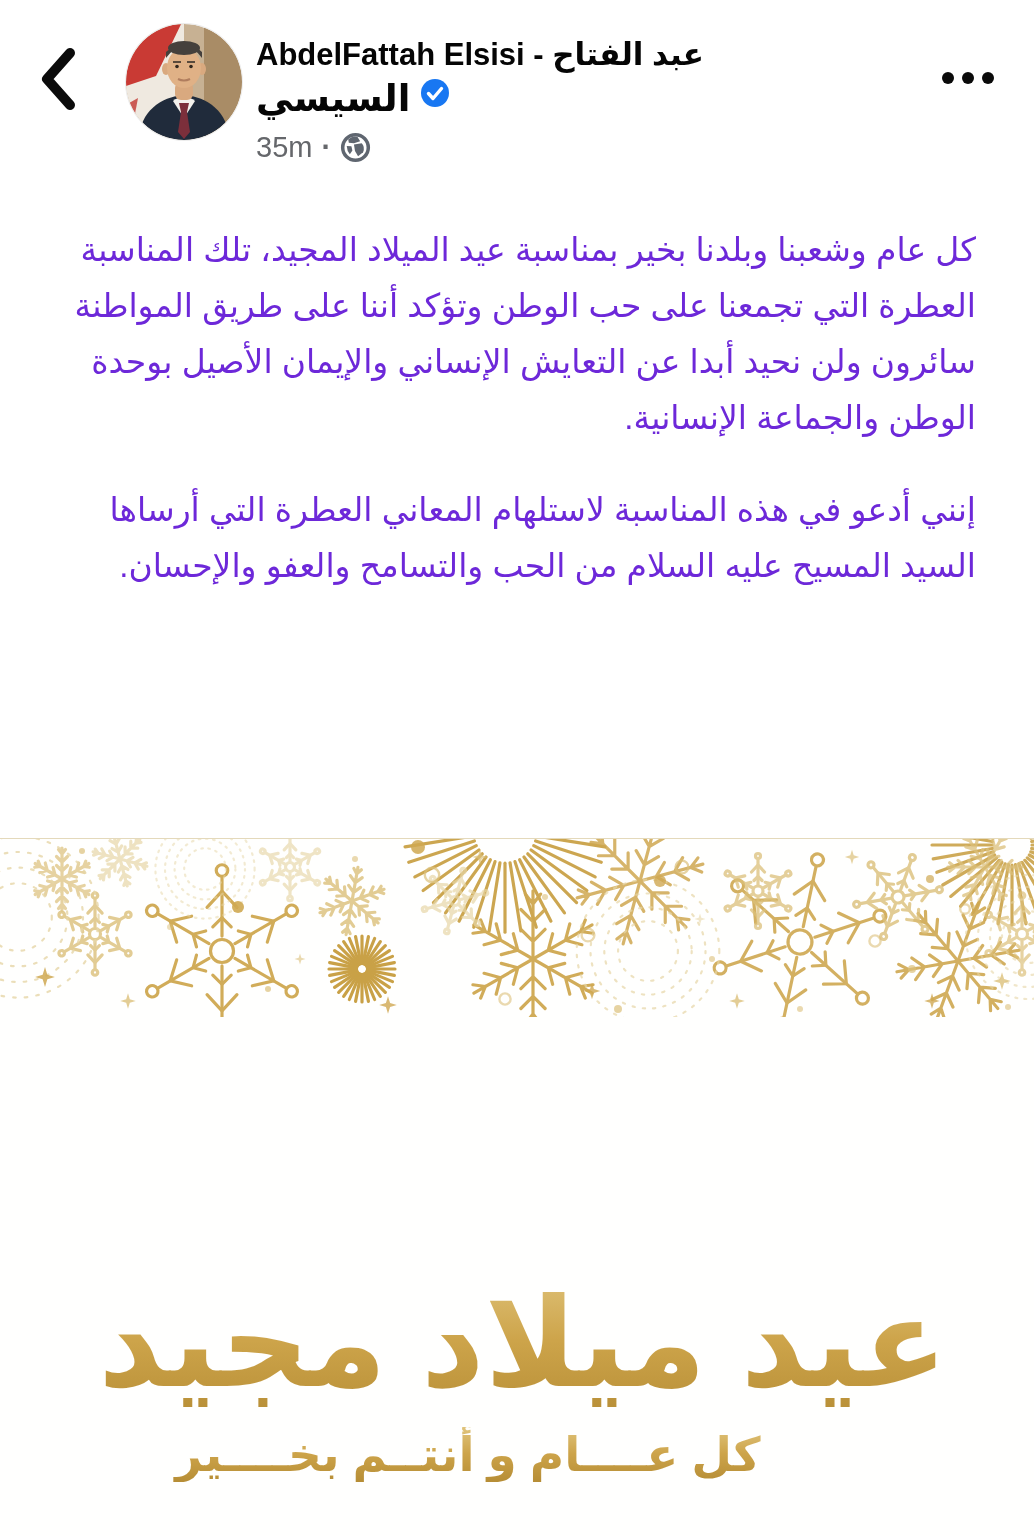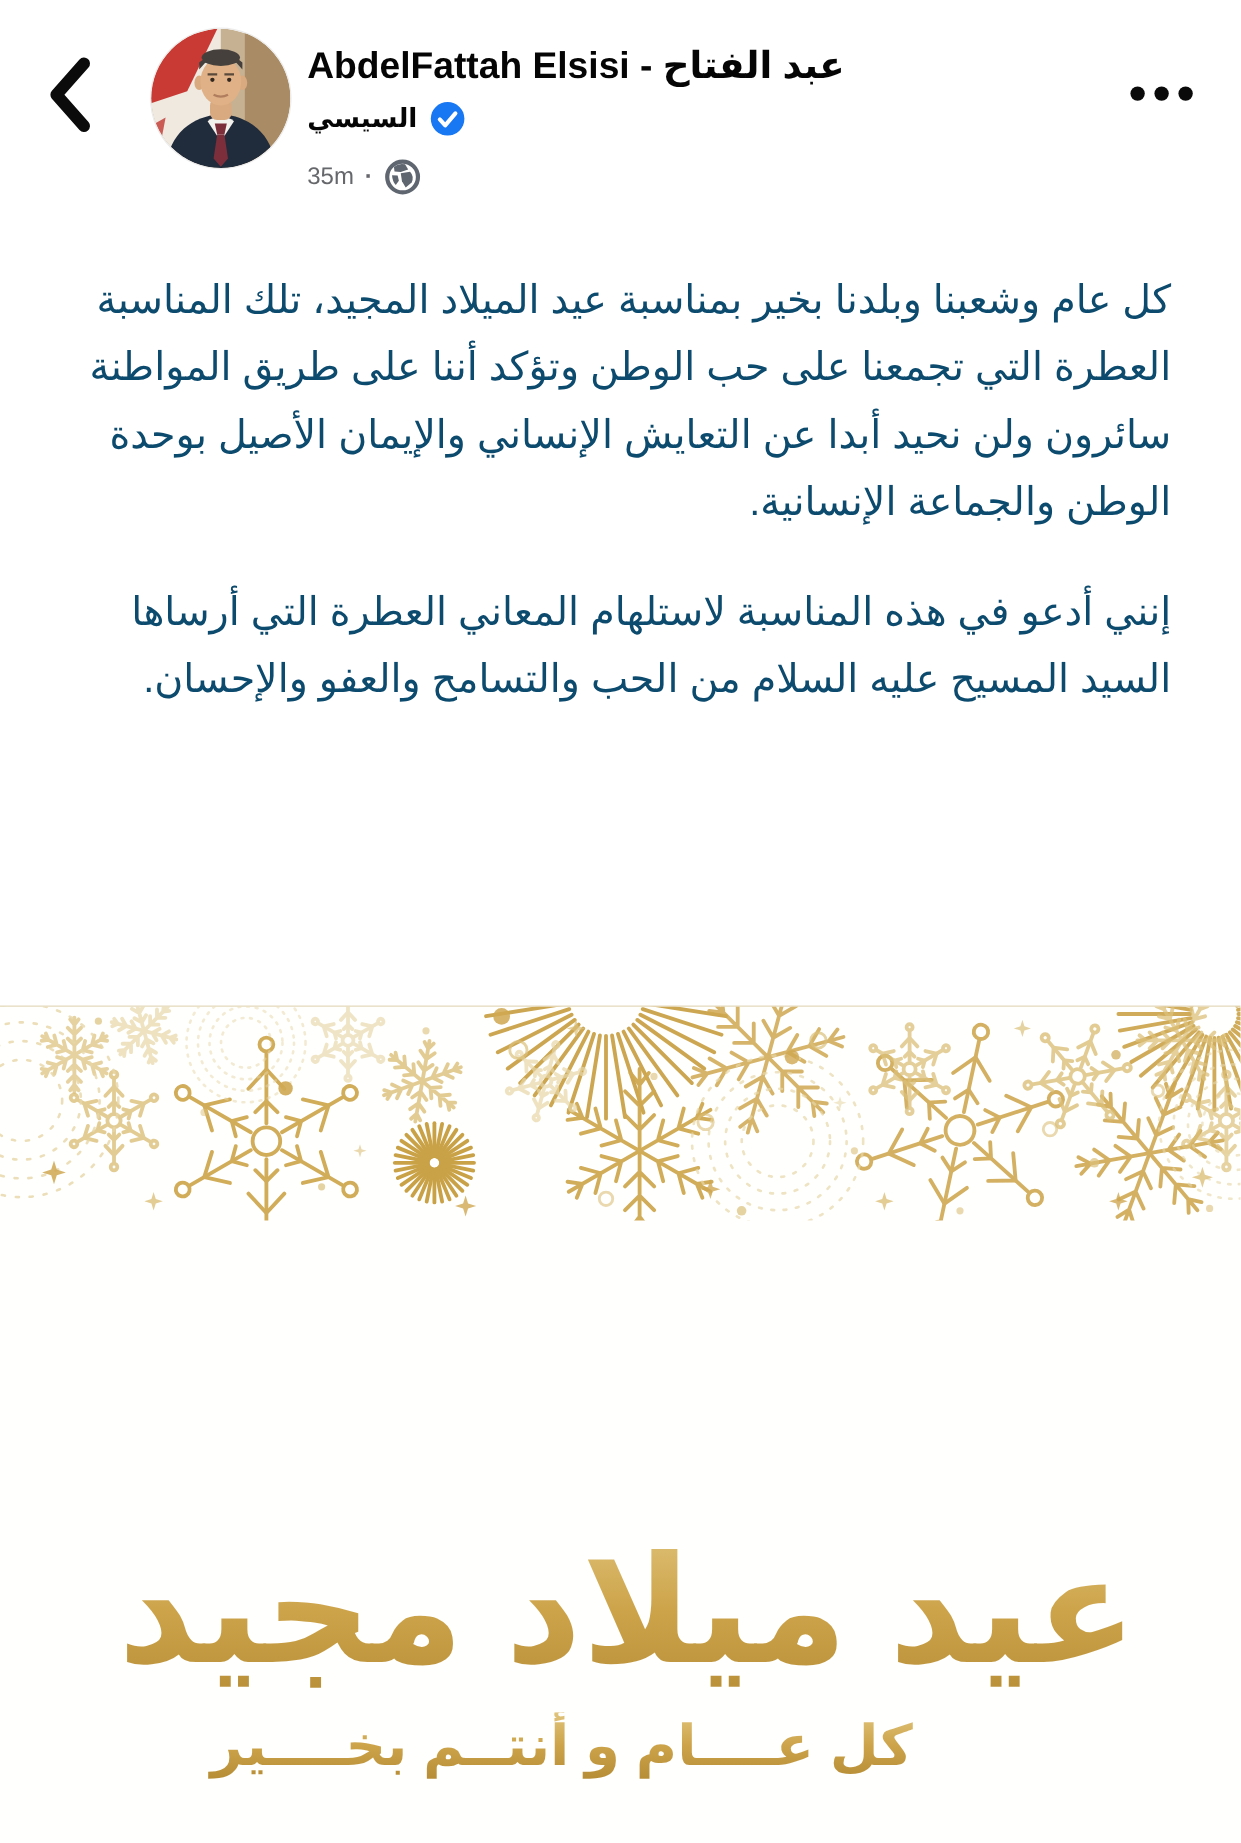--- a/index.html
+++ b/index.html
@@ -6,28 +6,28 @@
   body{font-family:"Liberation Sans","DejaVu Sans",sans-serif;}
   .screen{position:relative;width:1034px;height:1536px;background:#ffffff;overflow:hidden;}
 
   
   .header{position:absolute;top:0;left:0;right:0;height:210px;background:#fff;}
   .back-btn{position:absolute;left:36px;top:46px;width:48px;height:66px;background:none;border:none;padding:0;cursor:pointer;}
   .avatar{position:absolute;left:126px;top:24px;width:116px;height:116px;border-radius:50%;overflow:hidden;box-shadow:0 0 0 1px rgba(0,0,0,.08);cursor:pointer;}
   .avatar svg{display:block;}
   .name-block{position:absolute;left:256px;top:34px;right:110px;}
   .name-line1{font-size:31px;font-weight:700;color:#050505;line-height:42px;white-space:nowrap;}
-  .name-line2{display:flex;align-items:center;gap:10px;margin-top:2px;font-size:22px;font-weight:700;color:#050505;line-height:42px;}
-  .meta{display:flex;align-items:center;gap:9px;margin-top:10px;font-size:20px;color:#65676b;line-height:34px;}
+  .name-line2{display:flex;gap:10px;margin-top:2px;font-size:37px;font-weight:700;color:#050505;line-height:42px;}
+  .meta{display:flex;align-items:center;gap:9px;margin-top:10px;font-size:29px;color:#65676b;line-height:34px;}
   .meta .sep{font-weight:700;}
   .more-btn{position:absolute;right:40px;top:56px;width:70px;height:44px;background:none;border:none;padding:0;cursor:pointer;display:flex;align-items:center;justify-content:flex-end;gap:8px;}
   .more-btn i{width:12px;height:12px;border-radius:50%;background:#0a0a0a;display:block;}
 
   
-  .post-text{position:absolute;top:222px;left:0;right:0;padding:0 58px 0 50px;direction:rtl;text-align:right;color:#0c4a6e;font-size:33px;line-height:56px;}
+  .post-text{position:absolute;top:222px;left:0;right:0;padding:0 58px 0 50px;direction:rtl;text-align:right;color:#6d28d9;font-size:33px;line-height:56px;}
   .post-text p{margin:0;}
   .post-text p + p{margin-top:36px;}
 
   
   .post-image{position:absolute;left:0;top:838px;width:1034px;height:698px;margin:0;background:#fffffe;cursor:pointer;}
   .snow-band{position:absolute;top:0;left:0;width:1034px;height:178px;border-top:1px solid rgba(196,170,106,.45);}
   .snow-band svg{display:block;}
   .greeting{position:absolute;left:12px;right:0;top:428px;text-align:center;direction:rtl;}
   .g-title{font-size:124px;font-weight:700;line-height:1.25;color:#cda44a;}
   .g-sub{font-size:47px;font-weight:700;margin-top:6px;color:#cda44a;transform:translateX(-55px);}

